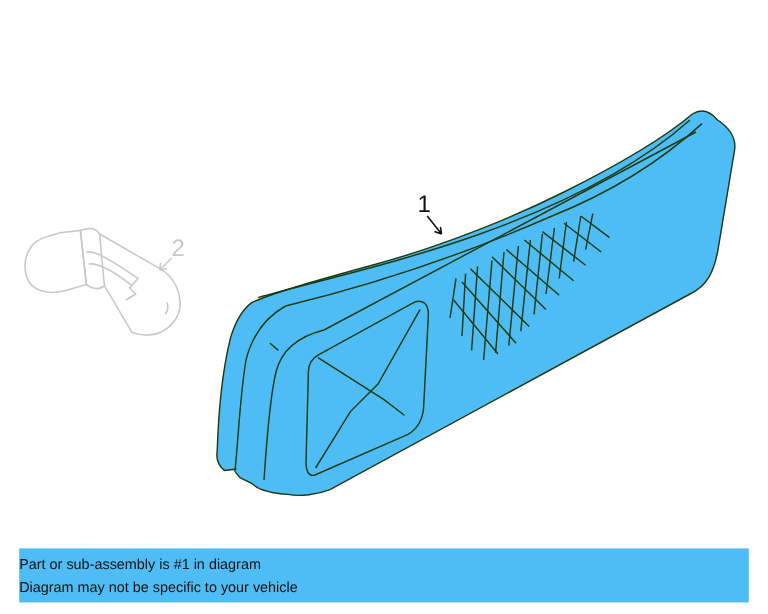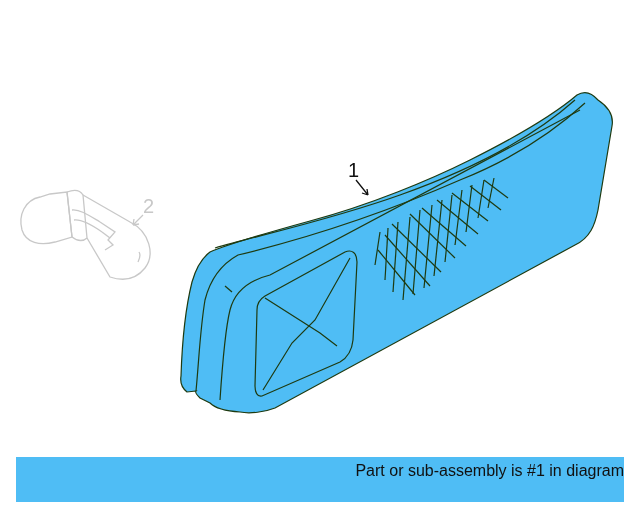--- a/index.html
+++ b/index.html
@@ -1,21 +1,21 @@
 <!DOCTYPE html>
 <html><head>
 <meta charset="utf-8">
 <style>
   html, body { margin: 0; padding: 0; background: #ffffff; }
   body { width: 640px; height: 512px; position: relative; overflow: hidden; font-family: "Liberation Sans", sans-serif; }
   .diagram { position: absolute; left: 0; top: 0; width: 640px; height: 450px; }
   .banner {
     position: absolute; left: 16px; top: 457px; width: 608px; height: 45px;
-    background: #4FBDF5; color: #111; text-align: right;
-    font-size: 16px; line-height: 19px; padding-top: 4px; box-sizing: border-box;
+    background: #4FBDF5; color: #111; text-align: left;
+    font-size: 12px; line-height: 19px; padding-top: 4px; box-sizing: border-box;
   }
   .banner div { white-space: nowrap; }
   .callout { font-family: "Liberation Sans", sans-serif; font-size: 20px; }
 </style>
 </head>
 <body>
 
 <svg class="diagram" viewBox="0 0 640 450" xmlns="http://www.w3.org/2000/svg">
 
   <g fill="none" stroke="#C8C8C8" stroke-width="1.3">
@@ -81,13 +81,14 @@
       <path d="M470,186 L501,210"></path>
       <path d="M484,180 L508,198"></path>
     </g>
   </g>
   <text x="348" y="177" fill="#111111" font-size="20" class="callout">1</text>
   <path d="M356,180 L368,195 M368,195 L362,193 M368,195 L367,189" stroke="#111111" stroke-width="1.3" fill="none"></path>
 </svg>
 
 <div class="banner">
   <div>Part or sub-assembly is #1 in diagram</div>
+  <div>Diagram may not be specific to your vehicle</div>
 </div>
 
 </body></html>

